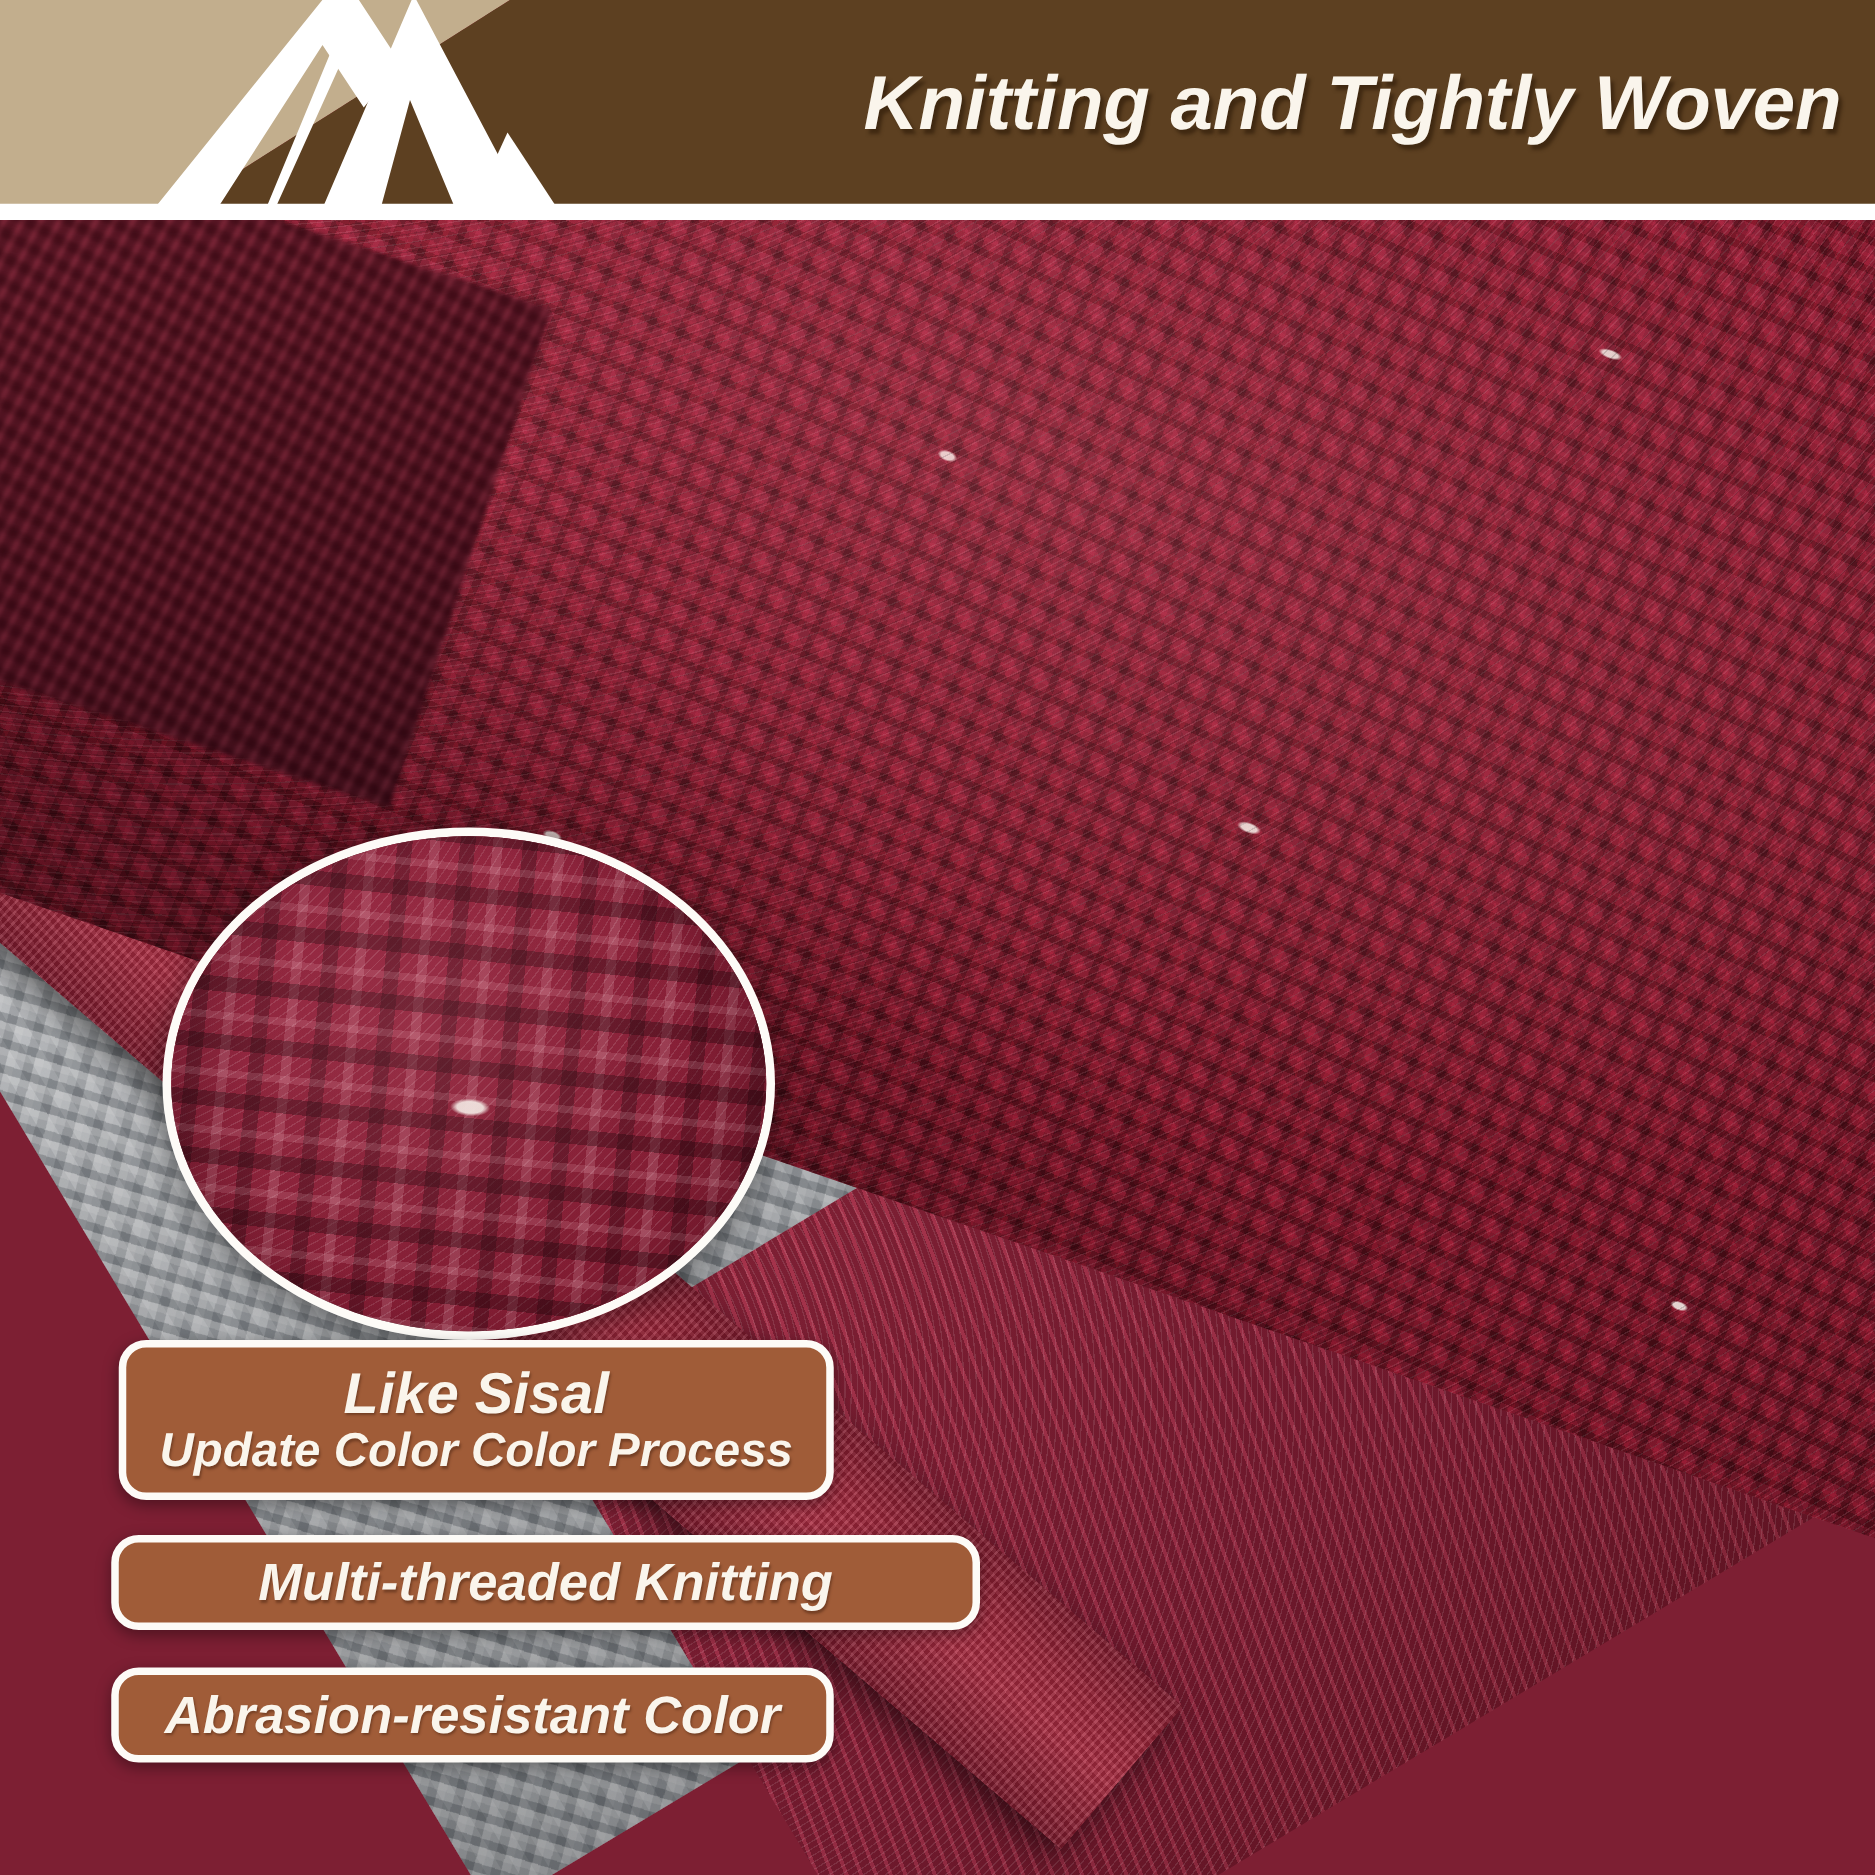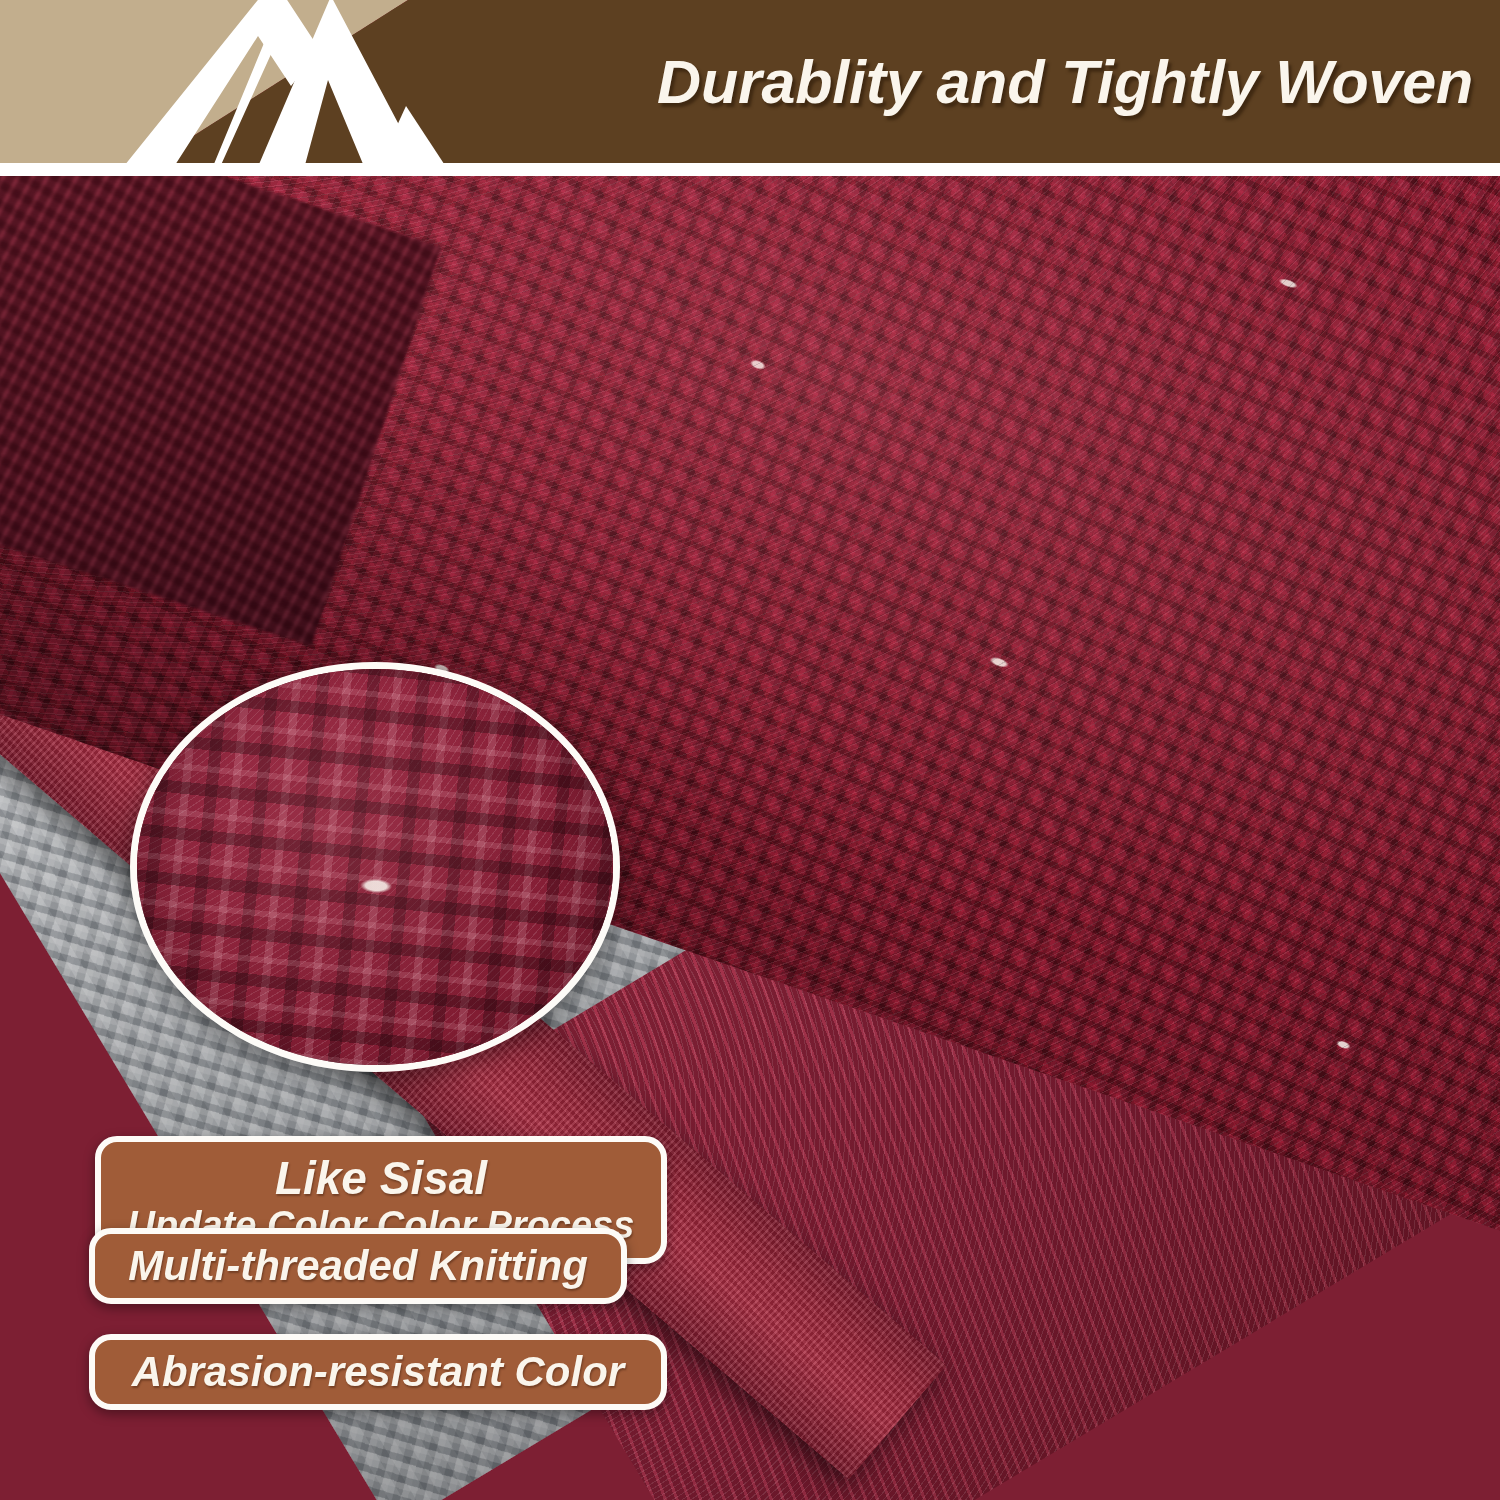--- a/index.html
+++ b/index.html
@@ -205,25 +205,25 @@
     background:#a05c38;
     border:6px solid #fdfbf7;
     border-radius:22px;
     color:#faf5ec;
     font-style:italic; font-weight:bold;
     text-align:center;
     display:flex; flex-direction:column; align-items:center; justify-content:center;
     box-shadow:0 4px 12px rgba(0,0,0,.38);
     text-shadow:1px 2px 2px rgba(50,20,8,.4);
   }
-  #badge-sisal{ left:95px; top:1136px; width:572px; height:128px; }
+  #badge-sisal{ left:95px; top:1072px; width:572px; height:128px; }
   #badge-sisal .b-main{ font-size:46px; line-height:1.05; }
   #badge-sisal .b-sub{ font-size:38px; line-height:1.12; margin-top:2px; }
 
-  #badge-knitting{ left:89px; top:1228px; width:538px; height:76px; font-size:42px; }
+  #badge-knitting{ left:89px; top:1228px; width:695px; height:76px; font-size:42px; }
   #badge-abrasion{ left:89px; top:1334px; width:578px; height:76px; font-size:42px; }
 </style>
 </head>
 <body>
 
 <div id="stage">
 
   <div class="photo">
     <div class="backing"></div>
     <div class="backing-shade"></div>
@@ -248,21 +248,21 @@
       <svg viewBox="0 0 346 188" xmlns="http://www.w3.org/2000/svg" aria-hidden="true">
 
         <path d="M103 188 L175 14 L196 64 L166 64 L110 188 Z" fill="#ffffff"></path>
         <path d="M10 188 L168 -8 L214 62 L185 98 L152 48 L62 188 Z" fill="#ffffff"></path>
 
         <path d="M148 188 L225 8 L320 188 L262 188 L222 92 L196 188 Z" fill="#ffffff"></path>
         <path d="M268 188 L300 118 L346 188 Z" fill="#ffffff"></path>
       </svg>
     </div>
 
-    <div class="hdr-title">Durablity and Tightly Woven</div>
+    <div class="hdr-title">Knitting and Tightly Woven</div>
     <div class="hdr-underline"></div>
   </div>
 
   <div class="badge" id="badge-sisal">
     <div class="b-main">Like Sisal</div>
     <div class="b-sub">Update Color Color Process</div>
   </div>
 
   <div class="badge" id="badge-knitting">
     <div>Multi-threaded Knitting</div>

